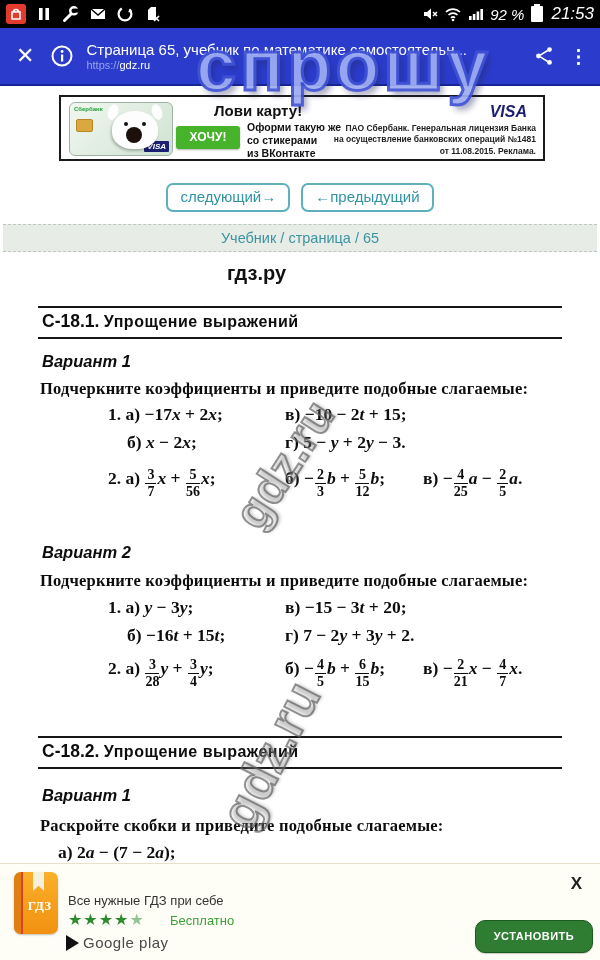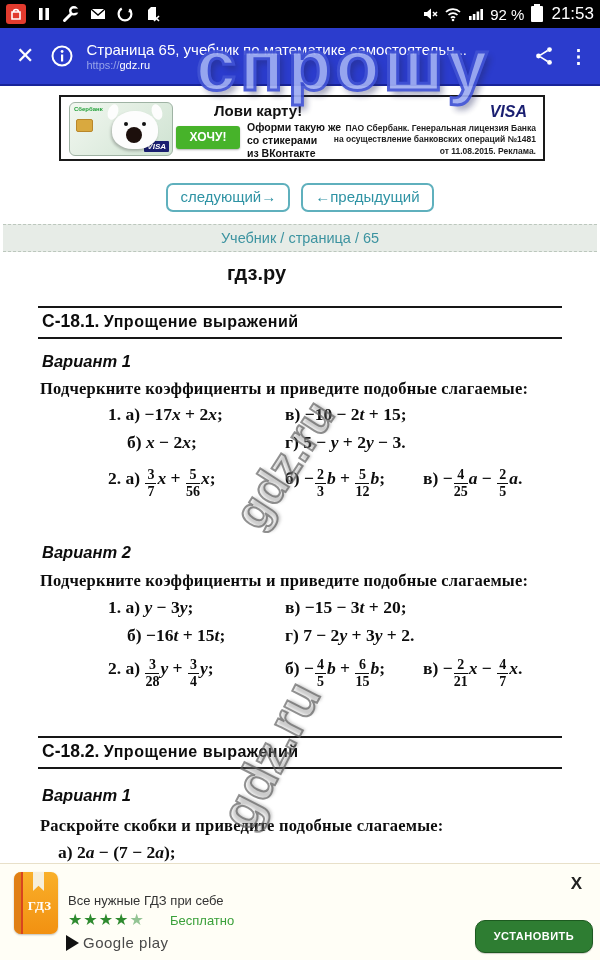--- a/index.html
+++ b/index.html
@@ -2,21 +2,21 @@
 <html><head>
 <meta charset="utf-8">
 <style>
   html,body{margin:0;padding:0;}
   body{width:600px;height:960px;position:relative;overflow:hidden;background:#fff;
        font-family:"Liberation Sans",sans-serif;}
 
   
   .statusbar{position:absolute;top:0;left:0;width:600px;height:28px;background:#000;
     display:flex;align-items:center;justify-content:space-between;padding:0 6px;box-sizing:border-box;z-index:30;}
-  .sb-left,.sb-right{display:flex;align-items:center;gap:9px;}
+  .sb-left,.sb-right{display:flex;align-items:center;gap:9px;font-style:italic;}
   .sb-right{gap:5px;}
   .sb-ico{width:18px;height:18px;display:inline-block;}
   .sb-bag{width:20px;height:20px;background:#e23b2e;border-radius:3px;display:flex;align-items:center;justify-content:center;}
   .sb-txt{color:#fff;font-size:15px;letter-spacing:0px;}
   .sb-time{color:#fff;font-size:17px;margin-left:3px;}
   .battery{width:12px;height:16px;background:#fff;border-radius:1px;position:relative;margin-left:2px;}
   .battery::before{content:"";position:absolute;top:-2px;left:3px;width:6px;height:2px;background:#fff;}
 
   
   .toolbar{position:absolute;top:28px;left:0;width:600px;height:58px;background:#2b3ccd;

